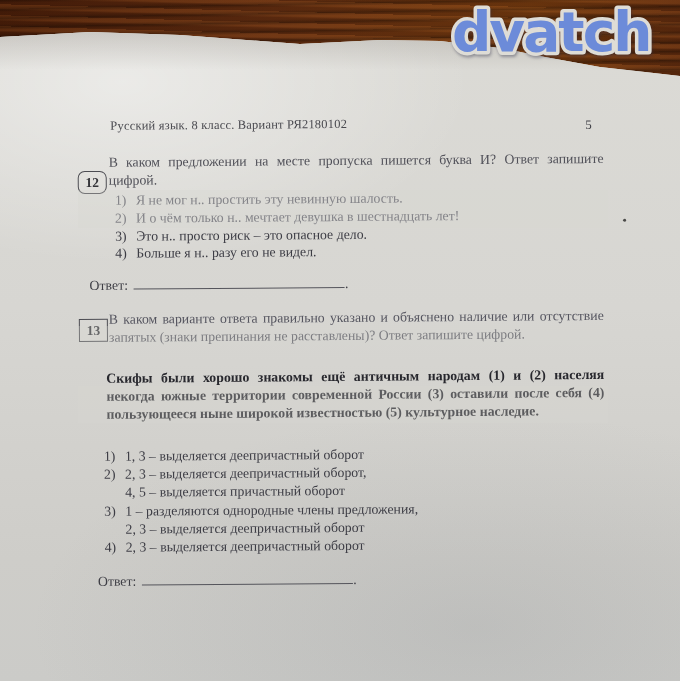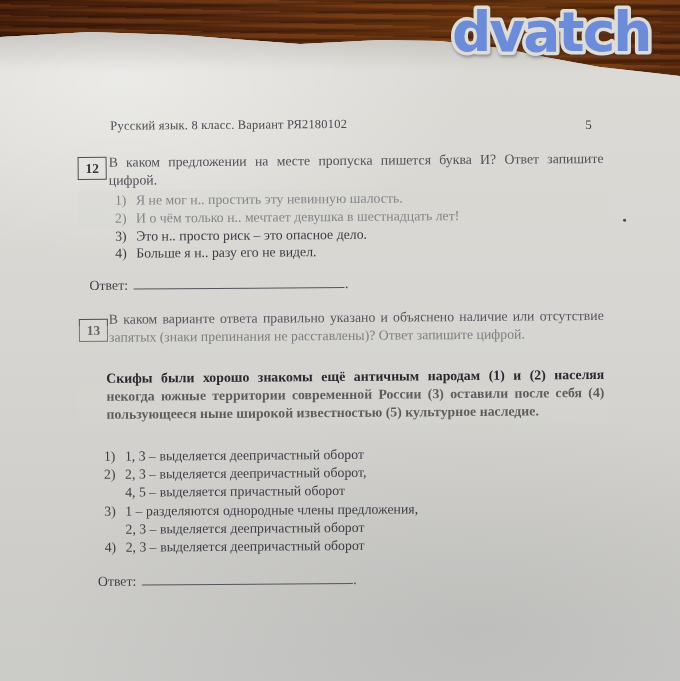--- a/index.html
+++ b/index.html
@@ -31,21 +31,21 @@
     color: #3a3a3e;
   }
   .header-line { position: absolute; left: 112px; top: 117px; font-size: 12.5px; color: #49494f; letter-spacing: 0.2px; }
   .page-num   { position: absolute; left: 587px; top: 119px; font-size: 13px; color: #45454b; }
 
   .qbox {
     position: absolute; width: 27px; height: 21px;
     border: 1.4px solid #4c4c52; background: rgba(255,255,255,0.05);
     text-align: center; font-weight: bold; font-size: 13.5px; line-height: 21px; color: #35353a;
   }
-  #q12-box { left: 79px;  top: 155px; }
+  #q12-box { left: 79px;  top: 169px; border-radius: 7px; }
   #q13-box { left: 79px;  top: 317px; }
 
   .prompt {
     position: absolute; width: 495px;
     font-size: 13.8px; line-height: 18.2px;
     text-align: justify; text-align-last: left;
   }
   #q12-prompt { left: 110px; top: 152px; color: #515159; }
   #q13-prompt { left: 109px; top: 309px; color: #565660; }
 

